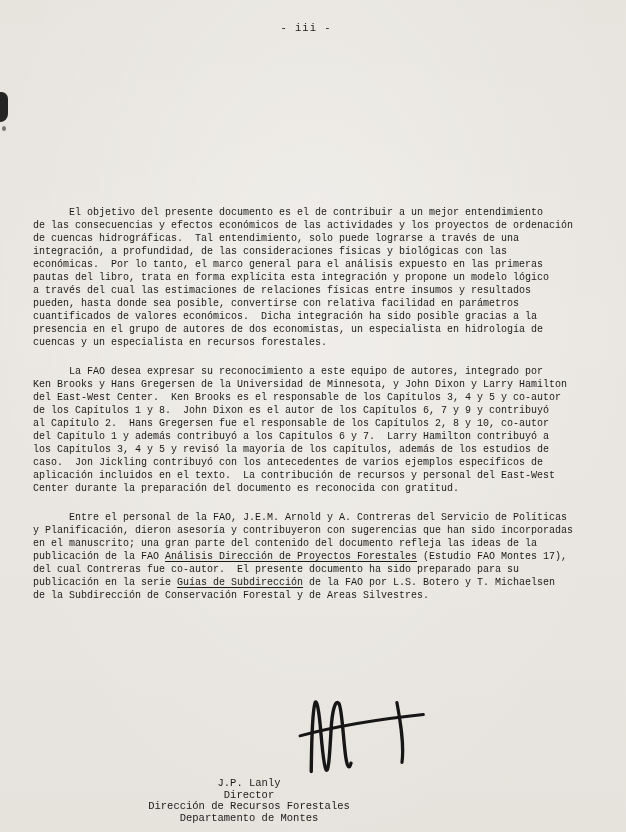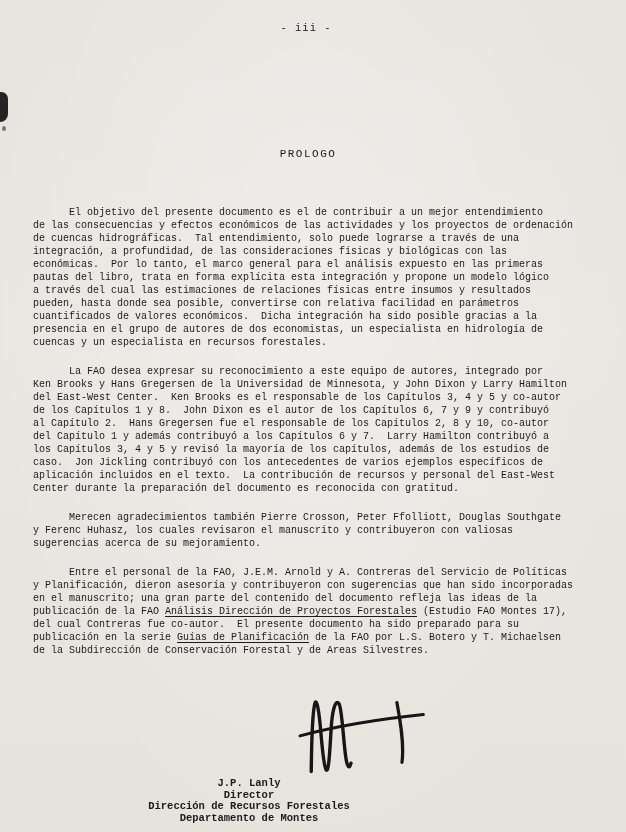--- a/index.html
+++ b/index.html
@@ -71,21 +71,20 @@
   .para:last-child { margin-bottom: 9px; }
   .underline {
     text-decoration: underline;
     text-underline-offset: 1.5px;
   }
   .signature-area {
     position: absolute;
     top: 0; left: 0;
     width: 518px; height: 832px;
     pointer-events: none;
-    font-weight: bold;
   }
   .signature-svg {
     position: absolute;
     left: 280px;
     top: 694px;
     transform: rotate(-2deg);
   }
   .sig-block {
     position: absolute;
     top: 778px;
@@ -99,21 +98,20 @@
 </head>
 <body>
 
 <div class="page">
 
   <div class="page-number">- iii -</div>
 
   <div class="scan-artifact-blob"></div>
   <div class="scan-artifact-speck"></div>
 
-  <h1 class="doc-title">PROLOGO</h1>
 
   <div class="doc-body">
     <p class="para">      El objetivo del presente documento es el de contribuir a un mejor entendimiento
 de las consecuencias y efectos económicos de las actividades y los proyectos de ordenación
 de cuencas hidrográficas.  Tal entendimiento, solo puede lograrse a través de una
 integración, a profundidad, de las consideraciones físicas y biológicas con las
 económicas.  Por lo tanto, el marco general para el análisis expuesto en las primeras
 pautas del libro, trata en forma explícita esta integración y propone un modelo lógico
 a través del cual las estimaciones de relaciones físicas entre insumos y resultados
 pueden, hasta donde sea posible, convertirse con relativa facilidad en parámetros
@@ -123,29 +121,26 @@
     <p class="para">      La FAO desea expresar su reconocimiento a este equipo de autores, integrado por
 Ken Brooks y Hans Gregersen de la Universidad de Minnesota, y John Dixon y Larry Hamilton
 del East-West Center.  Ken Brooks es el responsable de los Capítulos 3, 4 y 5 y co-autor
 de los Capítulos 1 y 8.  John Dixon es el autor de los Capítulos 6, 7 y 9 y contribuyó
 al Capítulo 2.  Hans Gregersen fue el responsable de los Capítulos 2, 8 y 10, co-autor
 del Capítulo 1 y además contribuyó a los Capítulos 6 y 7.  Larry Hamilton contribuyó a
 los Capítulos 3, 4 y 5 y revisó la mayoría de los capítulos, además de los estudios de
 caso.  Jon Jickling contribuyó con los antecedentes de varios ejemplos específicos de
 aplicación incluidos en el texto.  La contribución de recursos y personal del East-West
 Center durante la preparación del documento es reconocida con gratitud.</p>
-    <p class="para">      Merecen agradecimientos también Pierre Crosson, Peter Ffolliott, Douglas Southgate
-y Ferenc Huhasz, los cuales revisaron el manuscrito y contribuyeron con valiosas
-sugerencias acerca de su mejoramiento.</p>
     <p class="para"><span>      Entre el personal de la FAO, J.E.M. Arnold y A. Contreras del Servicio de Políticas
 y Planificación, dieron asesoría y contribuyeron con sugerencias que han sido incorporadas
 en el manuscrito; una gran parte del contenido del documento refleja las ideas de la
 publicación de la FAO </span><span class="underline">Análisis Dirección de Proyectos Forestales</span><span> (Estudio FAO Montes 17),
 del cual Contreras fue co-autor.  El presente documento ha sido preparado para su
-publicación en la serie </span><span class="underline">Guías de Planificación</span><span> de la FAO por L.S. Botero y T. Michaelsen
+publicación en la serie </span><span class="underline">Guías de Subdirección</span><span> de la FAO por L.S. Botero y T. Michaelsen
 de la Subdirección de Conservación Forestal y de Areas Silvestres.</span></p>
   </div>
 
   <div class="signature-area">
     <svg class="signature-svg" width="150" height="82" viewBox="0 0 150 82" fill="none" xmlns="http://www.w3.org/2000/svg">
       <path d="M30,76 C31,54 33,18 36,8 C38,2 40,16 41,38 C42,58 43,72 45,75 C48,78 50,46 52,28 C54,13 57,5 60,9 C63,14 63,44 65,63 C66,72 68,76 70,69" stroke="#161616" stroke-width="3.4" stroke-linecap="round"></path>
       <path d="M20,40 C55,32 100,26 144,23" stroke="#161616" stroke-width="3" stroke-linecap="round"></path>
       <path d="M118,10 C121,30 124,52 121,70" stroke="#161616" stroke-width="3.2" stroke-linecap="round"></path>
     </svg>
     <div class="sig-block">

